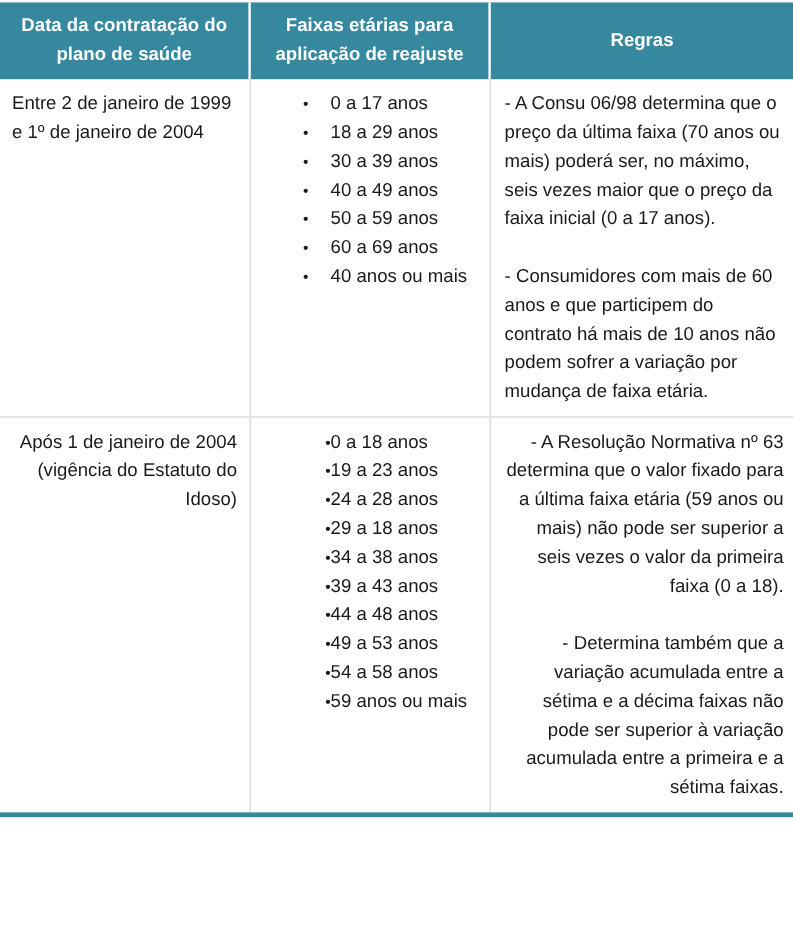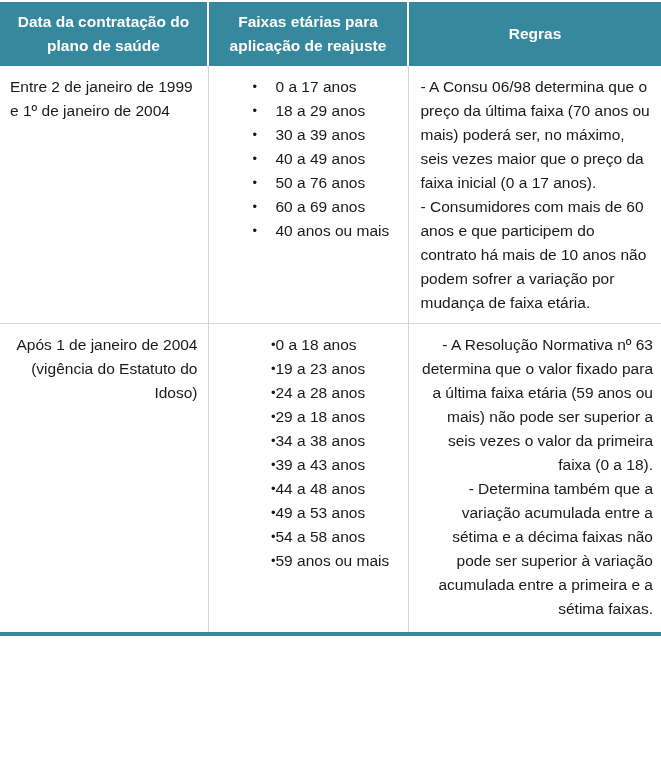--- a/index.html
+++ b/index.html
@@ -42,21 +42,21 @@
     line-height:24px;
     padding:9px 10px 8px 10px;
   }
   tbody td + td{border-left:1px solid var(--grid);}
   tbody tr + tr td{border-top:1px solid var(--grid);text-align:right;}
   tbody tr:nth-child(1) td{height:66px;}
   tbody tr:nth-child(2) td{height:308px;}
   tbody tr:nth-child(3) td{height:326px;padding-left:28px;}
   td[data-name="rules-cell"]{padding-left:12px;padding-right:8px;}
   td[data-name="rules-cell"] p{margin:0;}
-  td[data-name="rules-cell"] p + p{}
+  td[data-name="rules-cell"] p + p{margin-top:24px;}
   td[data-name="rules-cell"] b{font-weight:normal;}
   td.empty{text-align:center;}
   ul[data-name="age-ranges-list"]{
     margin:0;
     padding:0 0 0 34px;
     list-style:none;
   }
   ul[data-name="age-ranges-list"] li{
     display:flex;
     margin:0;
@@ -105,21 +105,21 @@
               <li data-name="age-range-item">
                 <span data-name="bullet-icon" class="bullet">•</span>
                 <span data-name="age-range-label">30 a 39 anos</span>
               </li>
               <li data-name="age-range-item">
                 <span data-name="bullet-icon" class="bullet">•</span>
                 <span data-name="age-range-label">40 a 49 anos</span>
               </li>
               <li data-name="age-range-item">
                 <span data-name="bullet-icon" class="bullet">•</span>
-                <span data-name="age-range-label">50 a 76 anos</span>
+                <span data-name="age-range-label">50 a 59 anos</span>
               </li>
               <li data-name="age-range-item">
                 <span data-name="bullet-icon" class="bullet">•</span>
                 <span data-name="age-range-label">60 a 69 anos</span>
               </li>
               <li data-name="age-range-item">
                 <span data-name="bullet-icon" class="bullet">•</span>
                 <span data-name="age-range-label">40 anos ou mais</span>
               </li>
             </ul>

